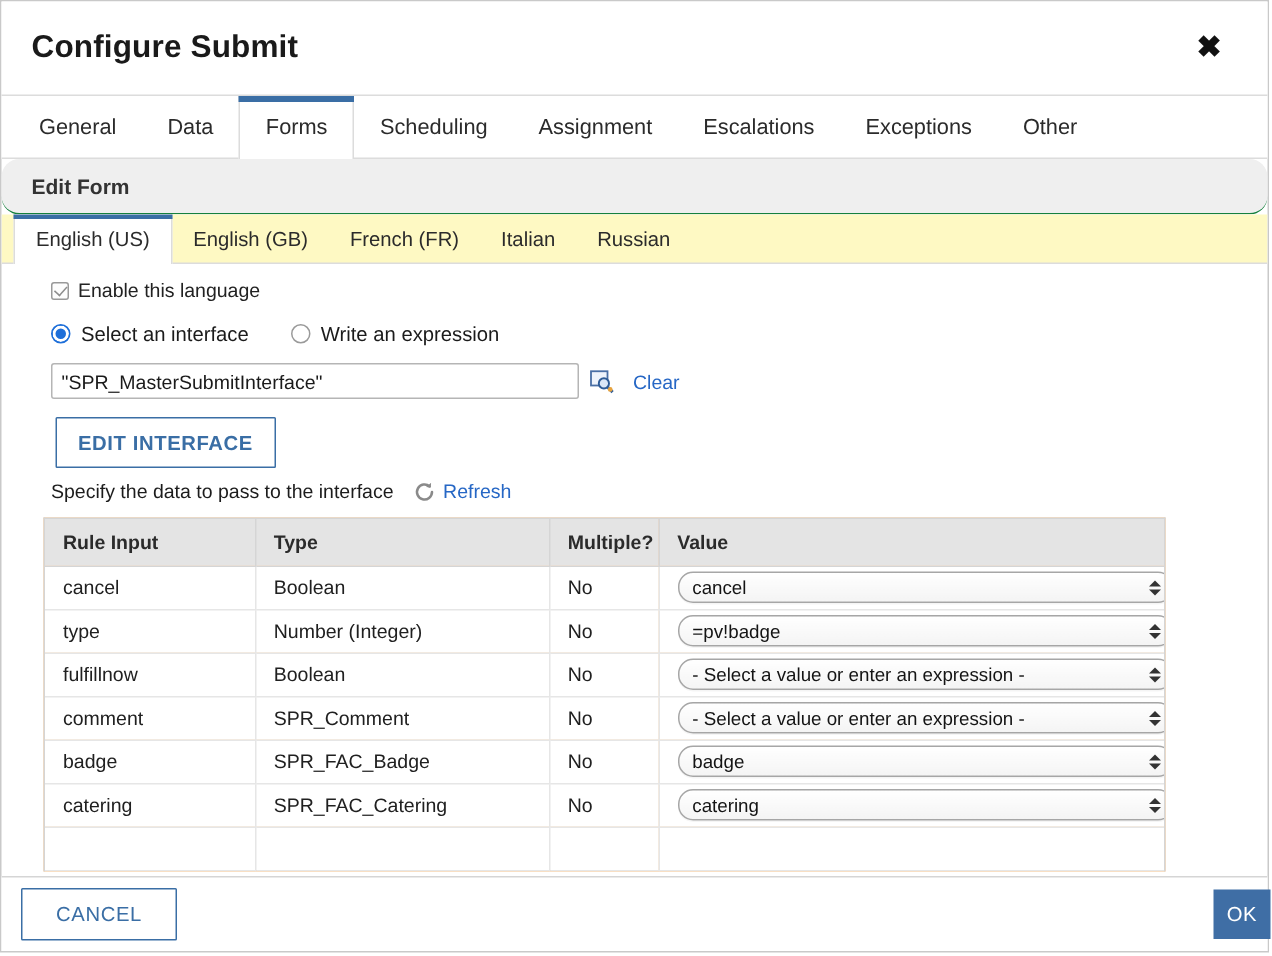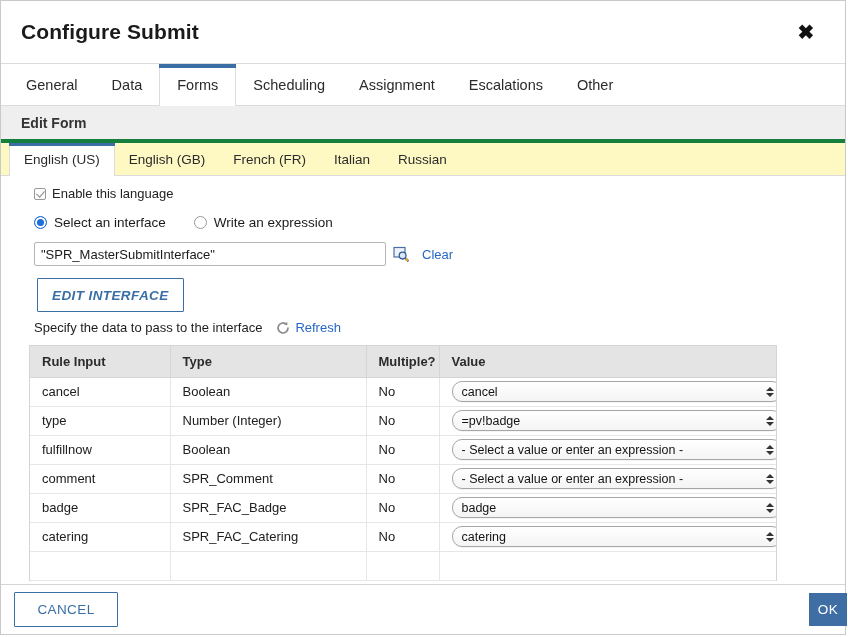--- a/index.html
+++ b/index.html
@@ -101,28 +101,29 @@
   
   .body {
     flex: 1 1 auto;
     position: relative;
     overflow: hidden;
   }
 
   .section-header {
     height: 37px;
     background: #efefef;
-    border-bottom: 4px solid #15803d;
+    border-bottom: 1px solid #15803d;
     display: flex;
     align-items: center;
     padding-left: 20px;
     box-sizing: border-box;
     font-size: 14px;
     font-weight: bold;
     color: #333;
+    border-radius: 12px;
   }
 
   
   .langstrip {
     height: 33px;
     display: flex;
     align-items: stretch;
     border-bottom: 1px solid #dcdcdc;
     background: #fef9c3;
     padding-left: 8px;
@@ -262,21 +263,20 @@
     padding: 0 14px;
     border: 1px solid #3a6ea5;
     background: #fff;
     color: #3a6ea5;
     font-size: 13.5px;
     font-weight: bold;
     letter-spacing: 0.4px;
     cursor: pointer;
     font-family: "Liberation Sans", sans-serif;
     border-radius: 1px;
-    font-style: italic;
   }
 
   .specify-row {
     display: flex;
     align-items: center;
     padding-left: 33px;
     margin-top: 8px;
     margin-bottom: 10px;
     font-size: 13px;
     color: #1c1c1c;
@@ -453,20 +453,21 @@
     <div class="close-btn">✖</div>
   </div>
 
   <div class="tabstrip">
     <div class="tab">General</div>
     <div class="tab">Data</div>
     <div class="tab active">Forms</div>
     <div class="tab">Scheduling</div>
     <div class="tab">Assignment</div>
     <div class="tab">Escalations</div>
+    <div class="tab">Exceptions</div>
     <div class="tab">Other</div>
   </div>
 
   <div class="body">
 
     <div class="section-header">Edit Form</div>
 
     <div class="langstrip">
       <div class="langtab active">English (US)</div>
       <div class="langtab">English (GB)</div>

